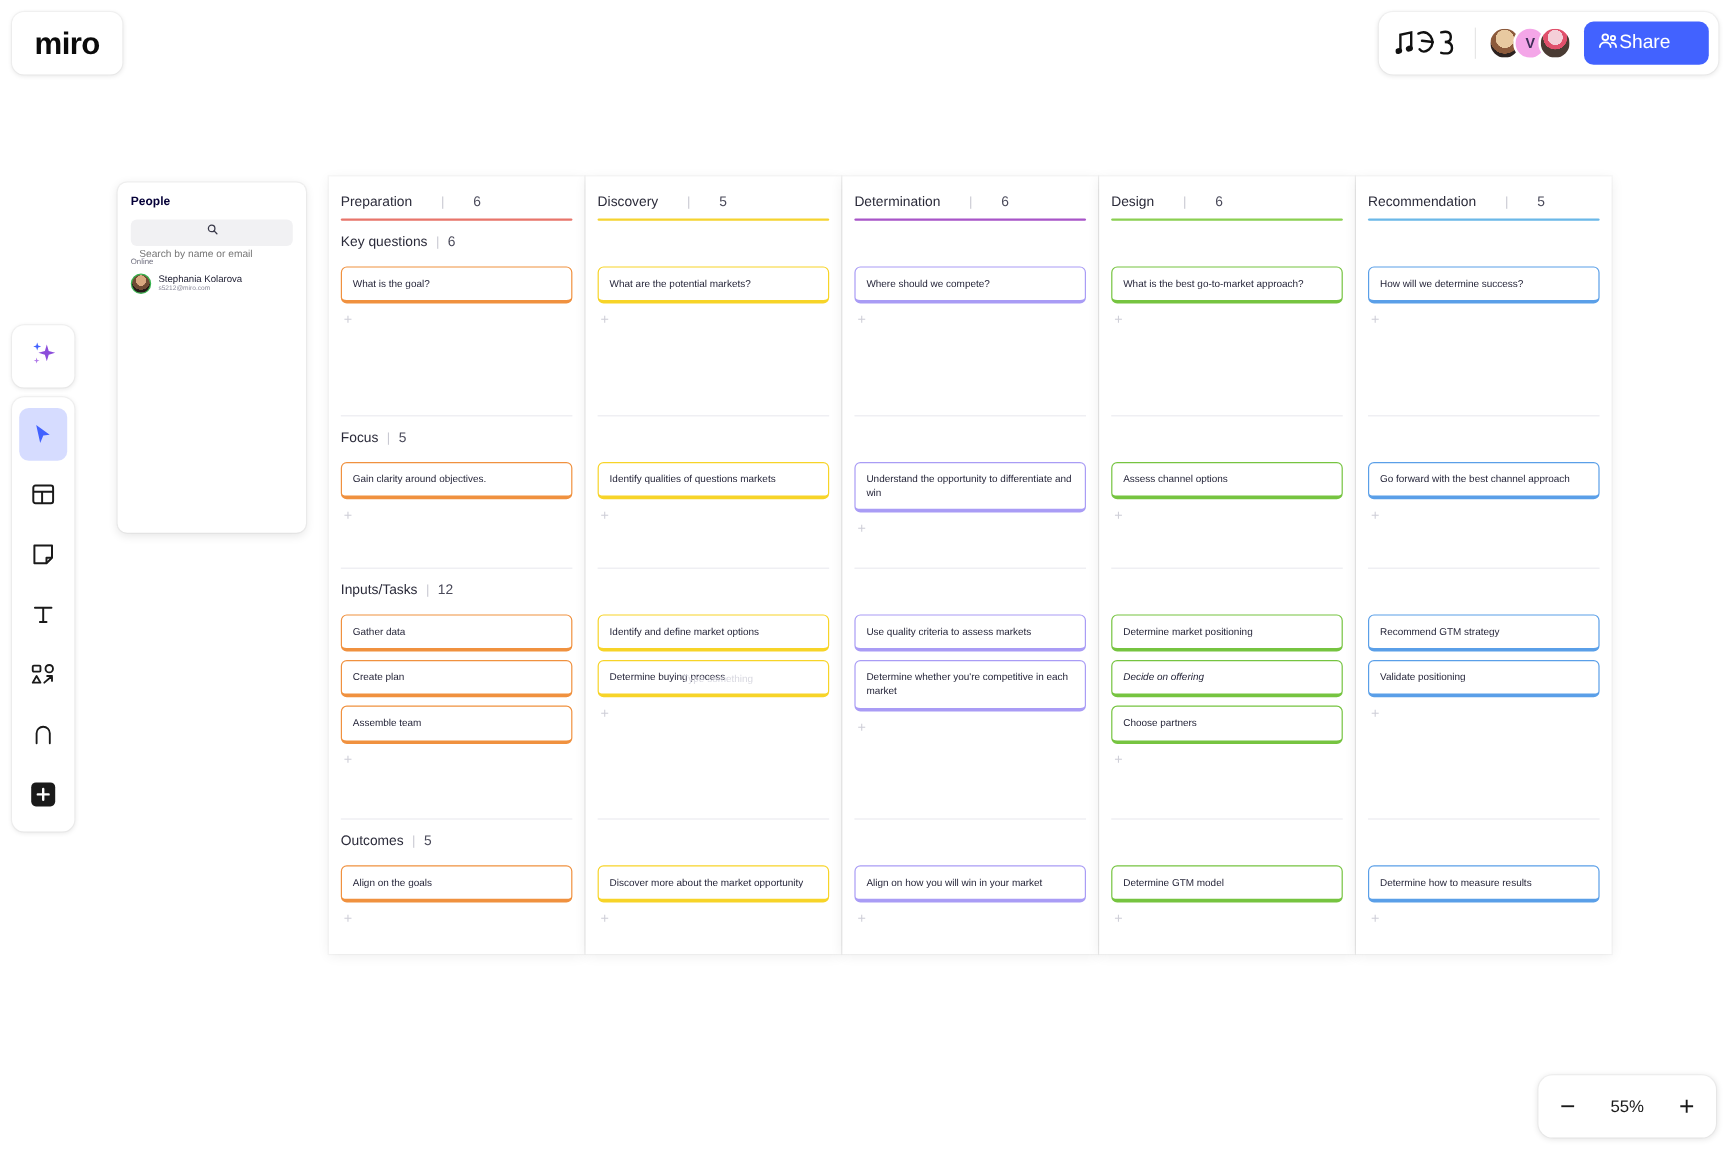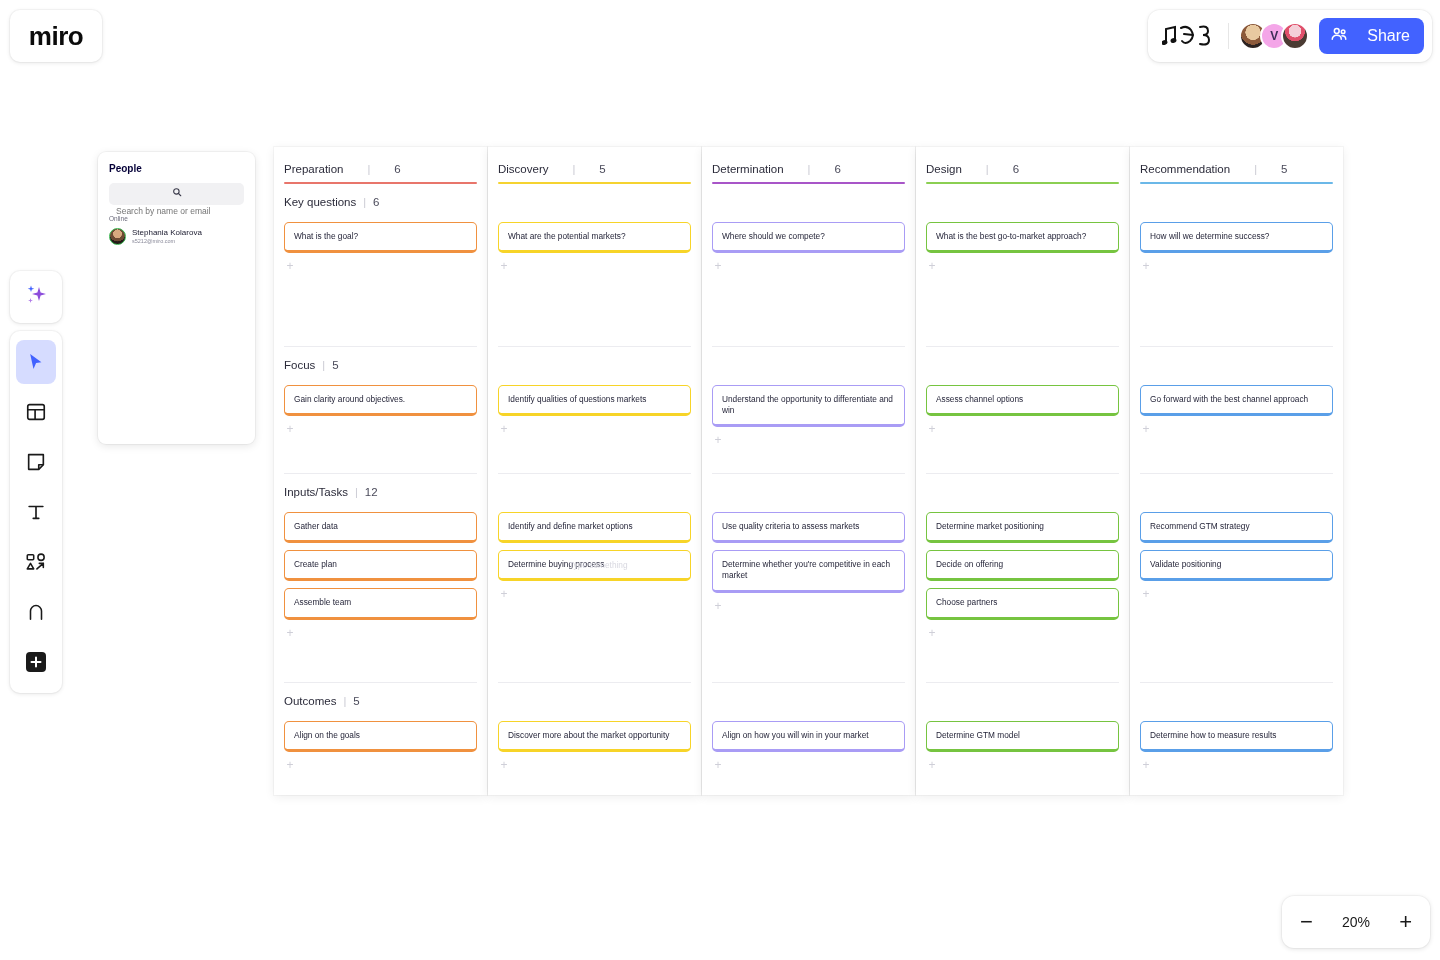--- a/index.html
+++ b/index.html
@@ -38,24 +38,24 @@
     border: 2px solid #fff; margin-left: -7px;
     overflow: hidden; position: relative;
     display: flex; align-items: center; justify-content: center;
     font-size: 12px; font-weight: 700; color: #3d2d57;
   }
   .avatar:first-child { margin-left: 0; }
   .av1 { background: radial-gradient(circle at 50% 35%, #e8c9a0 0 38%, #8c5a3b 39% 62%, #2c2220 63% 100%); }
   .av2 { background: #f4a6e8; }
   .av3 { background: radial-gradient(circle at 50% 30%, #f4cfd8 0 30%, #e0506b 31% 48%, #4a3b33 49% 100%); }
   .share-btn {
-    display: flex; align-items: center; gap: 19px;
+    display: flex; align-items: center; gap: 0;
     background: #4262ff; color: #fff;
     border: none; border-radius: 8px;
-    height: 36px; padding: 0 14px 0 11px;
+    height: 36px; padding: 0 32px 0 11px;
     font-size: 16px; font-family: "Liberation Sans", sans-serif;
     cursor: pointer;
   }
 
   
   .tool-ai {
     position: absolute; left: 10px; top: 271px;
     width: 52px; height: 52px; background: #fff; border-radius: 10px;
     box-shadow: 0 1px 4px rgba(0,0,0,.10), 0 0 0 1px rgba(0,0,0,.03);
     display: flex; align-items: center; justify-content: center;
@@ -416,21 +416,21 @@
         <div class="row-divider"></div>
         <div class="rowblock" style="height: 126px; padding-top: 12px;">
           <div class="row-label-row" style="margin-bottom: 10px;"></div>
           <div class="card" style="border-width: 1px 1px 3px; border-style: solid; border-color: rgb(118, 196, 64); border-image: initial;"><span>Assess channel options</span></div>
           <div class="plus">+</div>
         </div>
         <div class="row-divider"></div>
         <div class="rowblock" style="height: 208px; padding-top: 12px;">
           <div class="row-label-row" style="margin-bottom: 10px;"></div>
           <div class="card" style="border-width: 1px 1px 3px; border-style: solid; border-color: rgb(118, 196, 64); border-image: initial;"><span>Determine market positioning</span></div>
-          <div class="card" style="border-width: 1px 1px 3px; border-style: solid; border-color: rgb(118, 196, 64); border-image: initial;"><span>Decide on offering</span></div>
+          <div class="card" style="border-width: 1px 1px 3px; border-style: solid; border-color: rgb(118, 196, 64); border-image: initial; font-style: italic;"><span>Decide on offering</span></div>
           <div class="card" style="border-width: 1px 1px 3px; border-style: solid; border-color: rgb(118, 196, 64); border-image: initial;"><span>Choose partners</span></div>
           <div class="plus">+</div>
         </div>
         <div class="row-divider"></div>
         <div class="rowblock" style="height: 112px; padding-top: 12px;">
           <div class="row-label-row" style="margin-bottom: 10px;"></div>
           <div class="card" style="border-width: 1px 1px 3px; border-style: solid; border-color: rgb(118, 196, 64); border-image: initial;"><span>Determine GTM model</span></div>
           <div class="plus">+</div>
         </div>
       </div>
@@ -465,17 +465,17 @@
         <div class="rowblock" style="height: 112px; padding-top: 12px;">
           <div class="row-label-row" style="margin-bottom: 10px;"></div>
           <div class="card" style="border-width: 1px 1px 3px; border-style: solid; border-color: rgb(90, 159, 232); border-image: initial;"><span>Determine how to measure results</span></div>
           <div class="plus">+</div>
         </div>
       </div>
     </div>
 
   <div class="zoomctl">
     <span class="zbtn">−</span>
-    <span class="zval">20%</span>
+    <span class="zval">55%</span>
     <span class="zbtn">+</span>
   </div>
 
 </div>
 
 </body></html>

